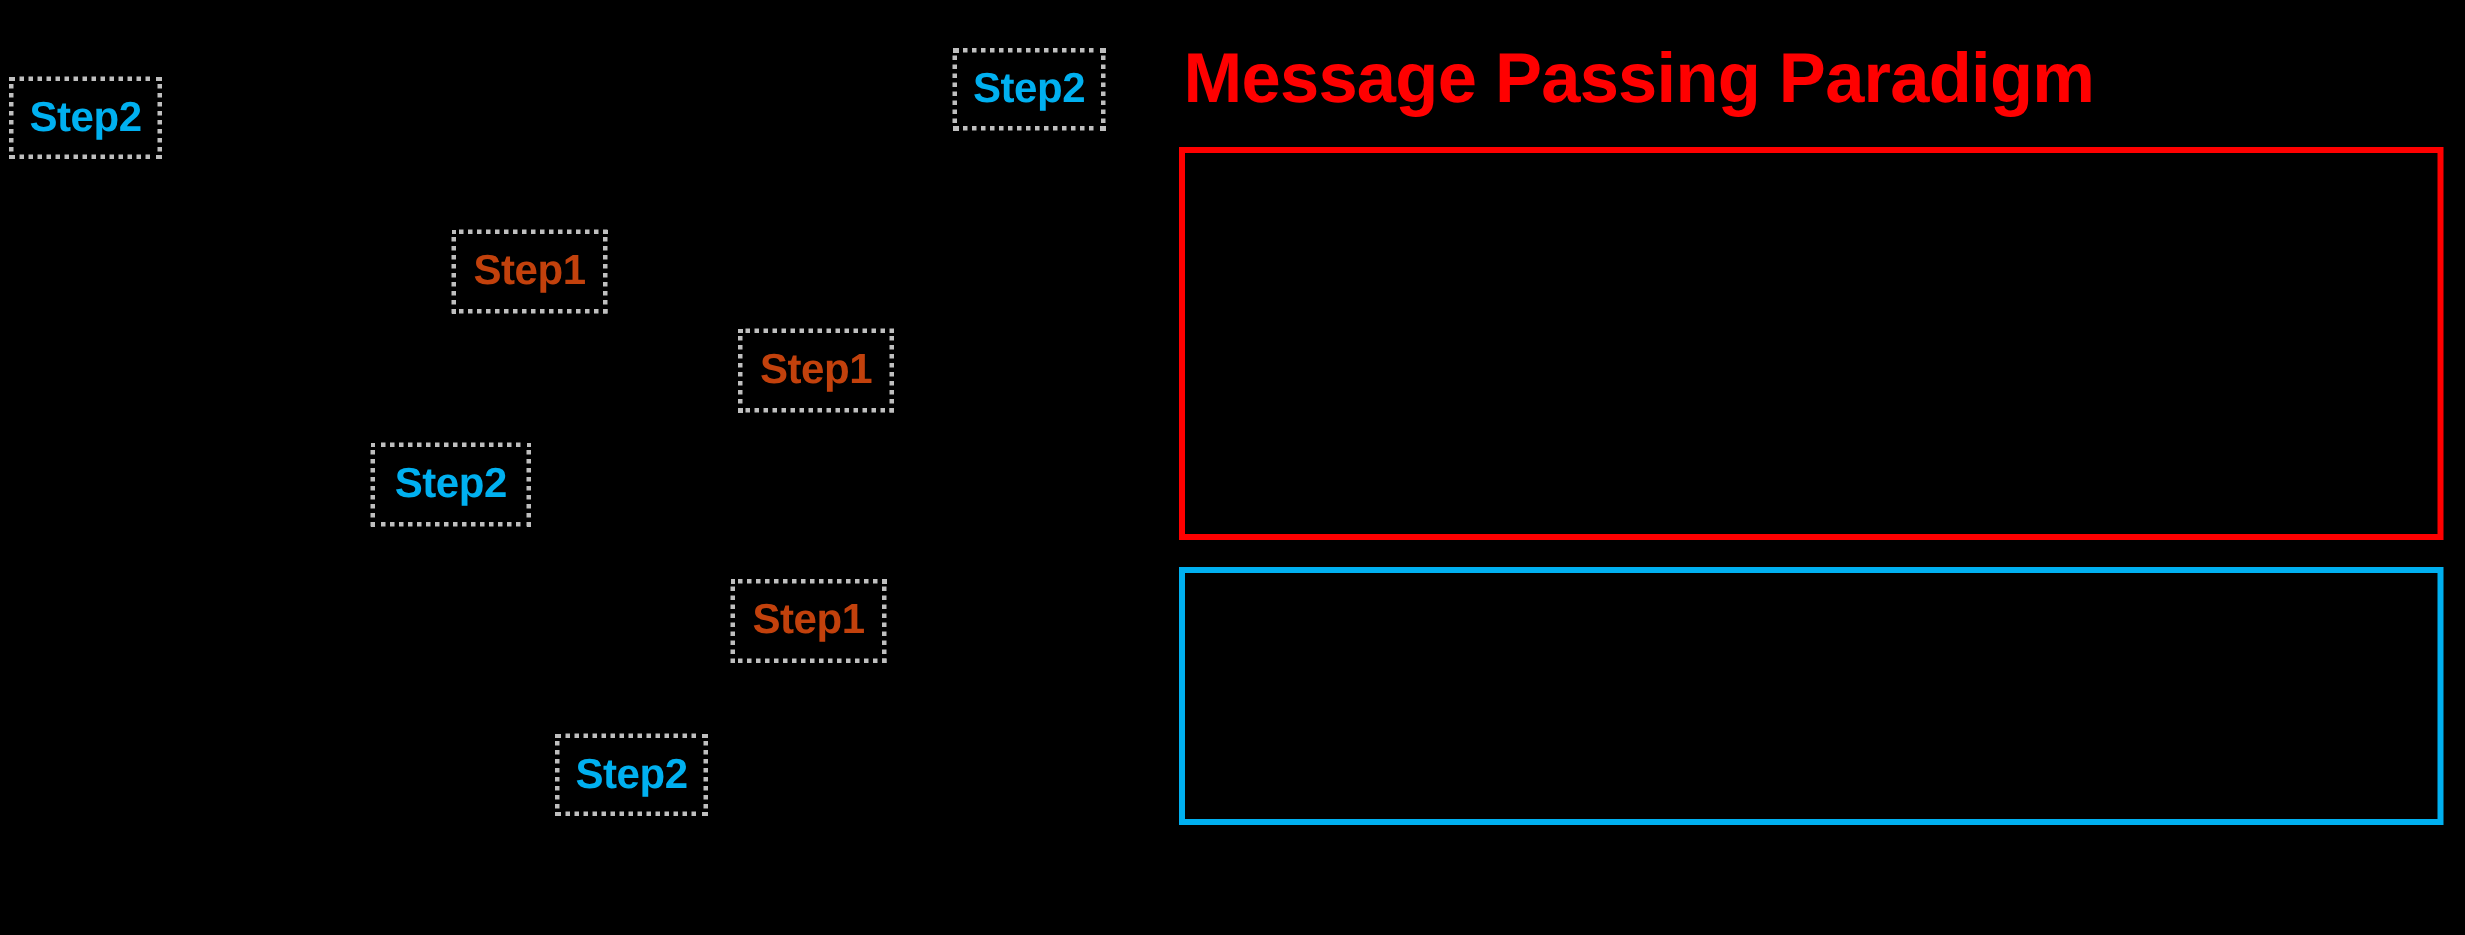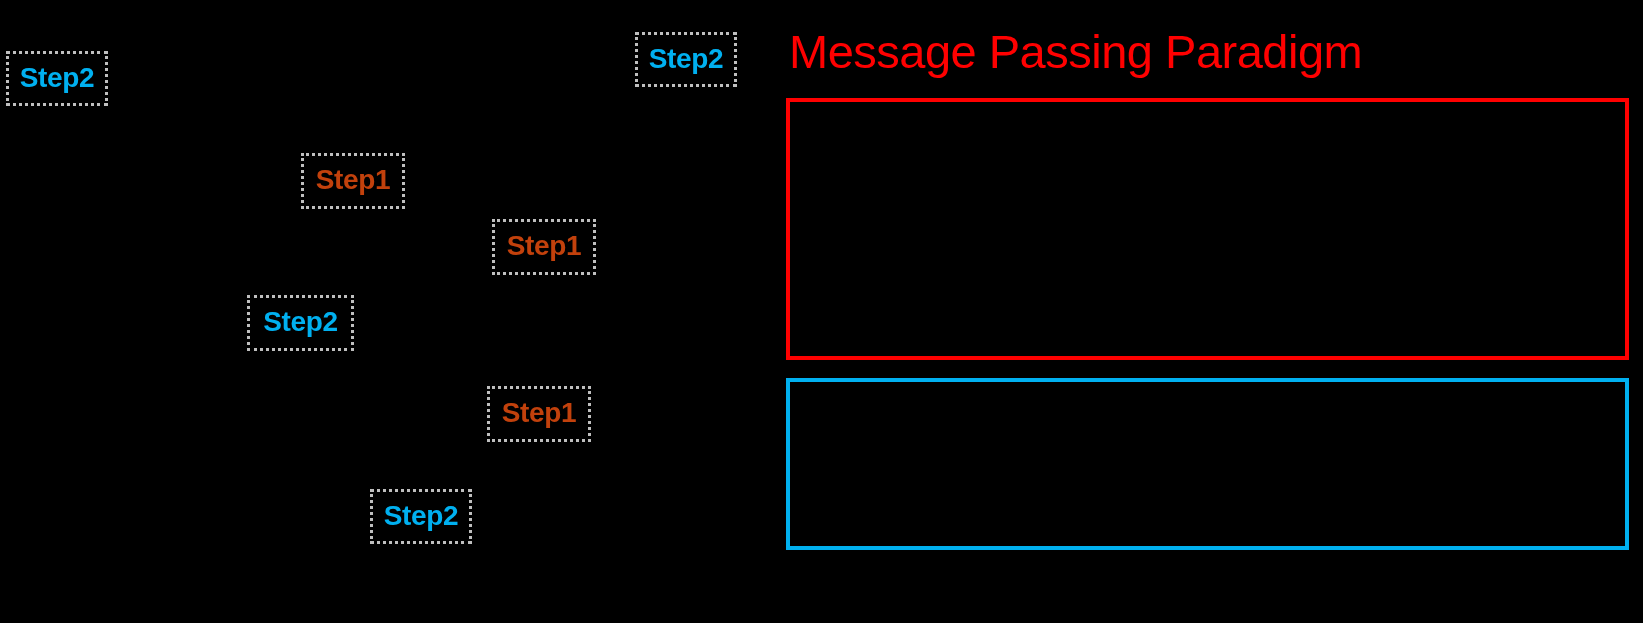--- a/index.html
+++ b/index.html
@@ -51,21 +51,21 @@
   #step-marker-7 { left: 370px; top: 489px; width: 102px; height: 55px; }
 
   
   #panel-title {
     position: absolute;
     left: 789px;
     top: 22px;
     width: 830px;
     color: #ff0000;
     font-family: "Liberation Sans", sans-serif;
-    font-weight: normal;
+    font-weight: bold;
     font-size: 47px;
     line-height: 60px;
     letter-spacing: -0.5px;
     white-space: nowrap;
   }
 
   .callout {
     position: absolute;
     box-sizing: border-box;
     background: transparent;

